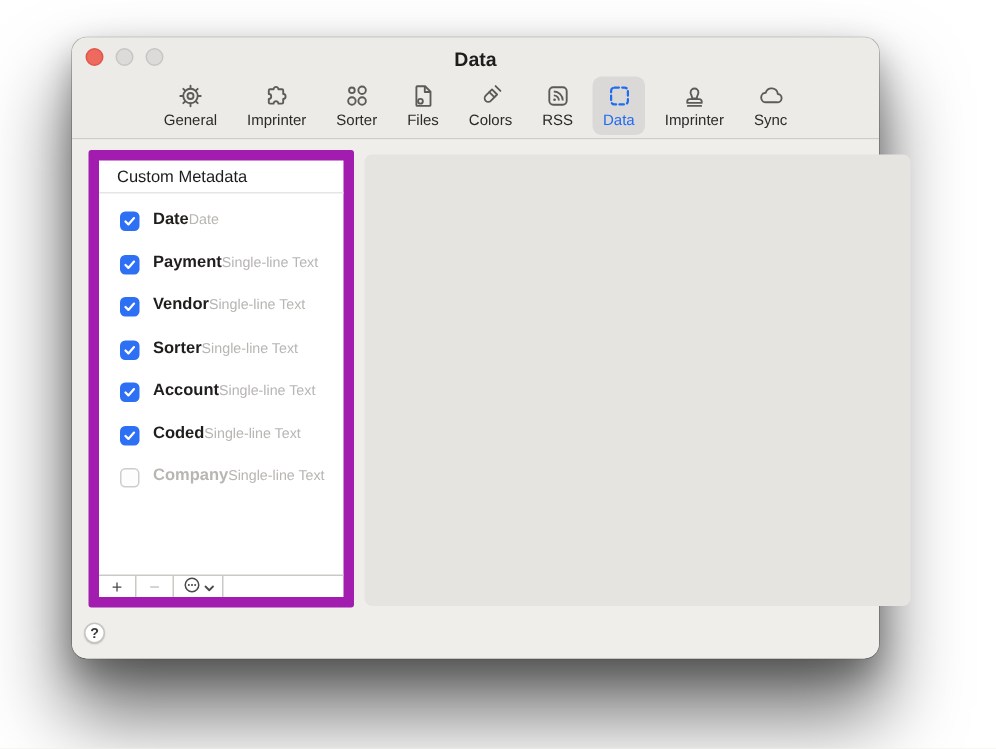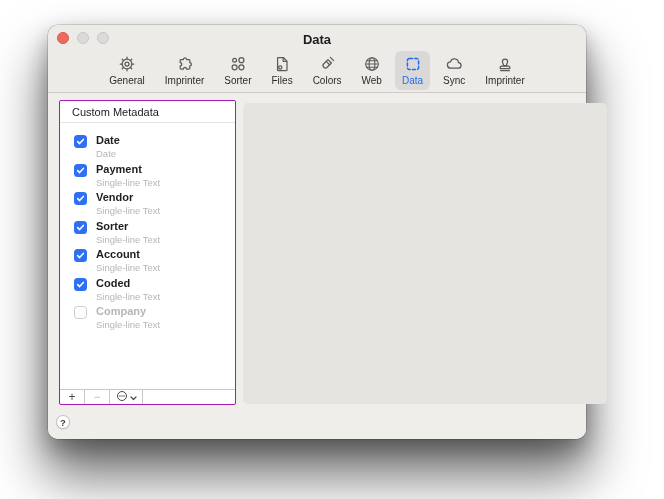--- a/index.html
+++ b/index.html
@@ -46,37 +46,37 @@
   .tb-lbl{font-size:10px;color:#2c2b29;white-space:nowrap;}
   .tb-item.selected .tb-ico{color:var(--accent);}
   .tb-item.selected .tb-lbl{color:var(--accent);}
   
   .content{
     position:absolute;top:68px;left:0;right:0;bottom:0;
     background:#efeeeb;border-radius:0 0 10px 10px;
   }
   .sidebar{
     position:absolute;left:11px;top:7px;width:177px;height:305px;
-    background:#ffffff;border:1px solid #a21caf;border-radius:2px;
+    background:#ffffff;border:7px solid #a21caf;border-radius:2px;
     display:flex;flex-direction:column;justify-content:flex-end;
   }
   .panel-header{
     padding:5px 12px 4px;font-size:11px;color:#1c1c1e;
     border-bottom:1px solid #e7e5e3;flex:0 0 auto;
   }
   .field-list{flex:1 1 auto;padding:11px 6px 0 14px;overflow:hidden;}
   .field-row{height:28.5px;display:flex;gap:9px;align-items:flex-start;}
   .cb{
     width:13px;height:13px;border-radius:3.5px;margin-top:1px;flex:0 0 auto;
     display:flex;align-items:center;justify-content:center;
   }
   .field-row.checked .cb{background:var(--cb-blue);}
   .field-row:not(.checked) .cb{background:#fdfdfd;border:1px solid #cfcdcb;}
   .field-row:not(.checked) .cb svg{display:none;}
-  .ftext{display:flex;flex-direction:column;}
+  .ftext{display:flex;flex-direction:row;}
   .fname{font-size:11px;font-weight:700;color:#1f1e1c;line-height:13px;}
   .ftype{font-size:9.5px;color:#b8b6b3;line-height:11px;margin-top:1px;}
   .field-row.disabled .fname{color:#b8b6b3;}
   .panel-footer{
     flex:0 0 auto;height:15px;border-top:1px solid #cbc9c6;
     display:flex;align-items:stretch;
   }
   .pf-btn{
     border:none;background:transparent;border-right:1px solid #cbc9c6;
     display:flex;align-items:center;justify-content:center;
@@ -161,60 +161,60 @@
         <span class="tb-ico">
           <svg width="20" height="20" viewBox="0 0 20 20" fill="none" stroke="currentColor" stroke-width="1.25" stroke-linejoin="round" stroke-linecap="round">
             <path d="M13.4 3.4l3.2 3.2"></path>
             <path d="M11 5.6l3.4 3.4-4.2 4.2c-.9.9-2.5.9-3.4 0-.9-.9-.9-2.5 0-3.4Z"></path>
             <path d="M9.2 7.4l3.4 3.4"></path>
           </svg>
         </span>
         <span class="tb-lbl">Colors</span>
       </div>
 
-      <div class="tb-item">
-        <span class="tb-ico">
-          <svg width="20" height="20" viewBox="0 0 20 20" fill="none" stroke="currentColor" stroke-width="1.1">
-            <circle cx="10" cy="10" r="6.3"></circle>
-            <ellipse cx="10" cy="10" rx="2.9" ry="6.3"></ellipse>
-            <path d="M3.8 10h12.4M4.7 6.8h10.6M4.7 13.2h10.6"></path>
-          </svg>
-        </span>
-        <span class="tb-lbl">Web</span>
-      </div>
-
+
+      <div class="tb-item">
+        <span class="tb-ico">
+          <svg width="20" height="20" viewBox="0 0 20 20" fill="none" stroke="currentColor" stroke-width="1.25">
+            <rect x="4.2" y="4.2" width="11.6" height="11.6" rx="2.6"></rect>
+            <path d="M7.2 9.6a3.4 3.4 0 0 1 3.4 3.4M7.2 7a6 6 0 0 1 6 6"></path>
+            <circle cx="7.7" cy="12.5" r=".9" fill="currentColor" stroke="none"></circle>
+          </svg>
+        </span>
+        <span class="tb-lbl">RSS</span>
+      </div>
 
       <div class="tb-item selected">
         <span class="tb-ico">
           <svg width="20" height="20" viewBox="0 0 20 20" fill="none" stroke="currentColor" stroke-width="1.5" stroke-linecap="round">
             <rect x="4.4" y="4.4" width="11.2" height="11.2" rx="2.2" stroke-dasharray="3 2.2"></rect>
           </svg>
         </span>
         <span class="tb-lbl">Data</span>
       </div>
 
-
-      <div class="tb-item">
-        <span class="tb-ico">
-          <svg width="20" height="20" viewBox="0 0 20 20" fill="none" stroke="currentColor" stroke-width="1.25" stroke-linejoin="round">
-            <path d="M6.8 14.2a3.2 3.2 0 0 1-.3-6.4 4.1 4.1 0 0 1 8 .9 2.7 2.7 0 0 1-.4 5.5Z"></path>
-          </svg>
-        </span>
-        <span class="tb-lbl">Sync</span>
-      </div>
 
       <div class="tb-item">
         <span class="tb-ico">
           <svg width="20" height="20" viewBox="0 0 20 20" fill="none" stroke="currentColor" stroke-width="1.25" stroke-linejoin="round" stroke-linecap="round">
             <path d="M8.4 11.6c.3-1.5-1-2.3-1-4a2.6 2.6 0 0 1 5.2 0c0 1.7-1.3 2.5-1 4Z"></path>
             <path d="M5.2 14.6v-1a1.5 1.5 0 0 1 1.5-1.5h6.6a1.5 1.5 0 0 1 1.5 1.5v1Z"></path>
             <path d="M5.6 16.6h8.8"></path>
           </svg>
         </span>
         <span class="tb-lbl">Imprinter</span>
+      </div>
+
+      <div class="tb-item">
+        <span class="tb-ico">
+          <svg width="20" height="20" viewBox="0 0 20 20" fill="none" stroke="currentColor" stroke-width="1.25" stroke-linejoin="round">
+            <path d="M6.8 14.2a3.2 3.2 0 0 1-.3-6.4 4.1 4.1 0 0 1 8 .9 2.7 2.7 0 0 1-.4 5.5Z"></path>
+          </svg>
+        </span>
+        <span class="tb-lbl">Sync</span>
       </div>
 
     </div>
   </div>
 
   <div class="content">
 
     <div class="sidebar">
       <div class="panel-header">Custom Metadata</div>
 

